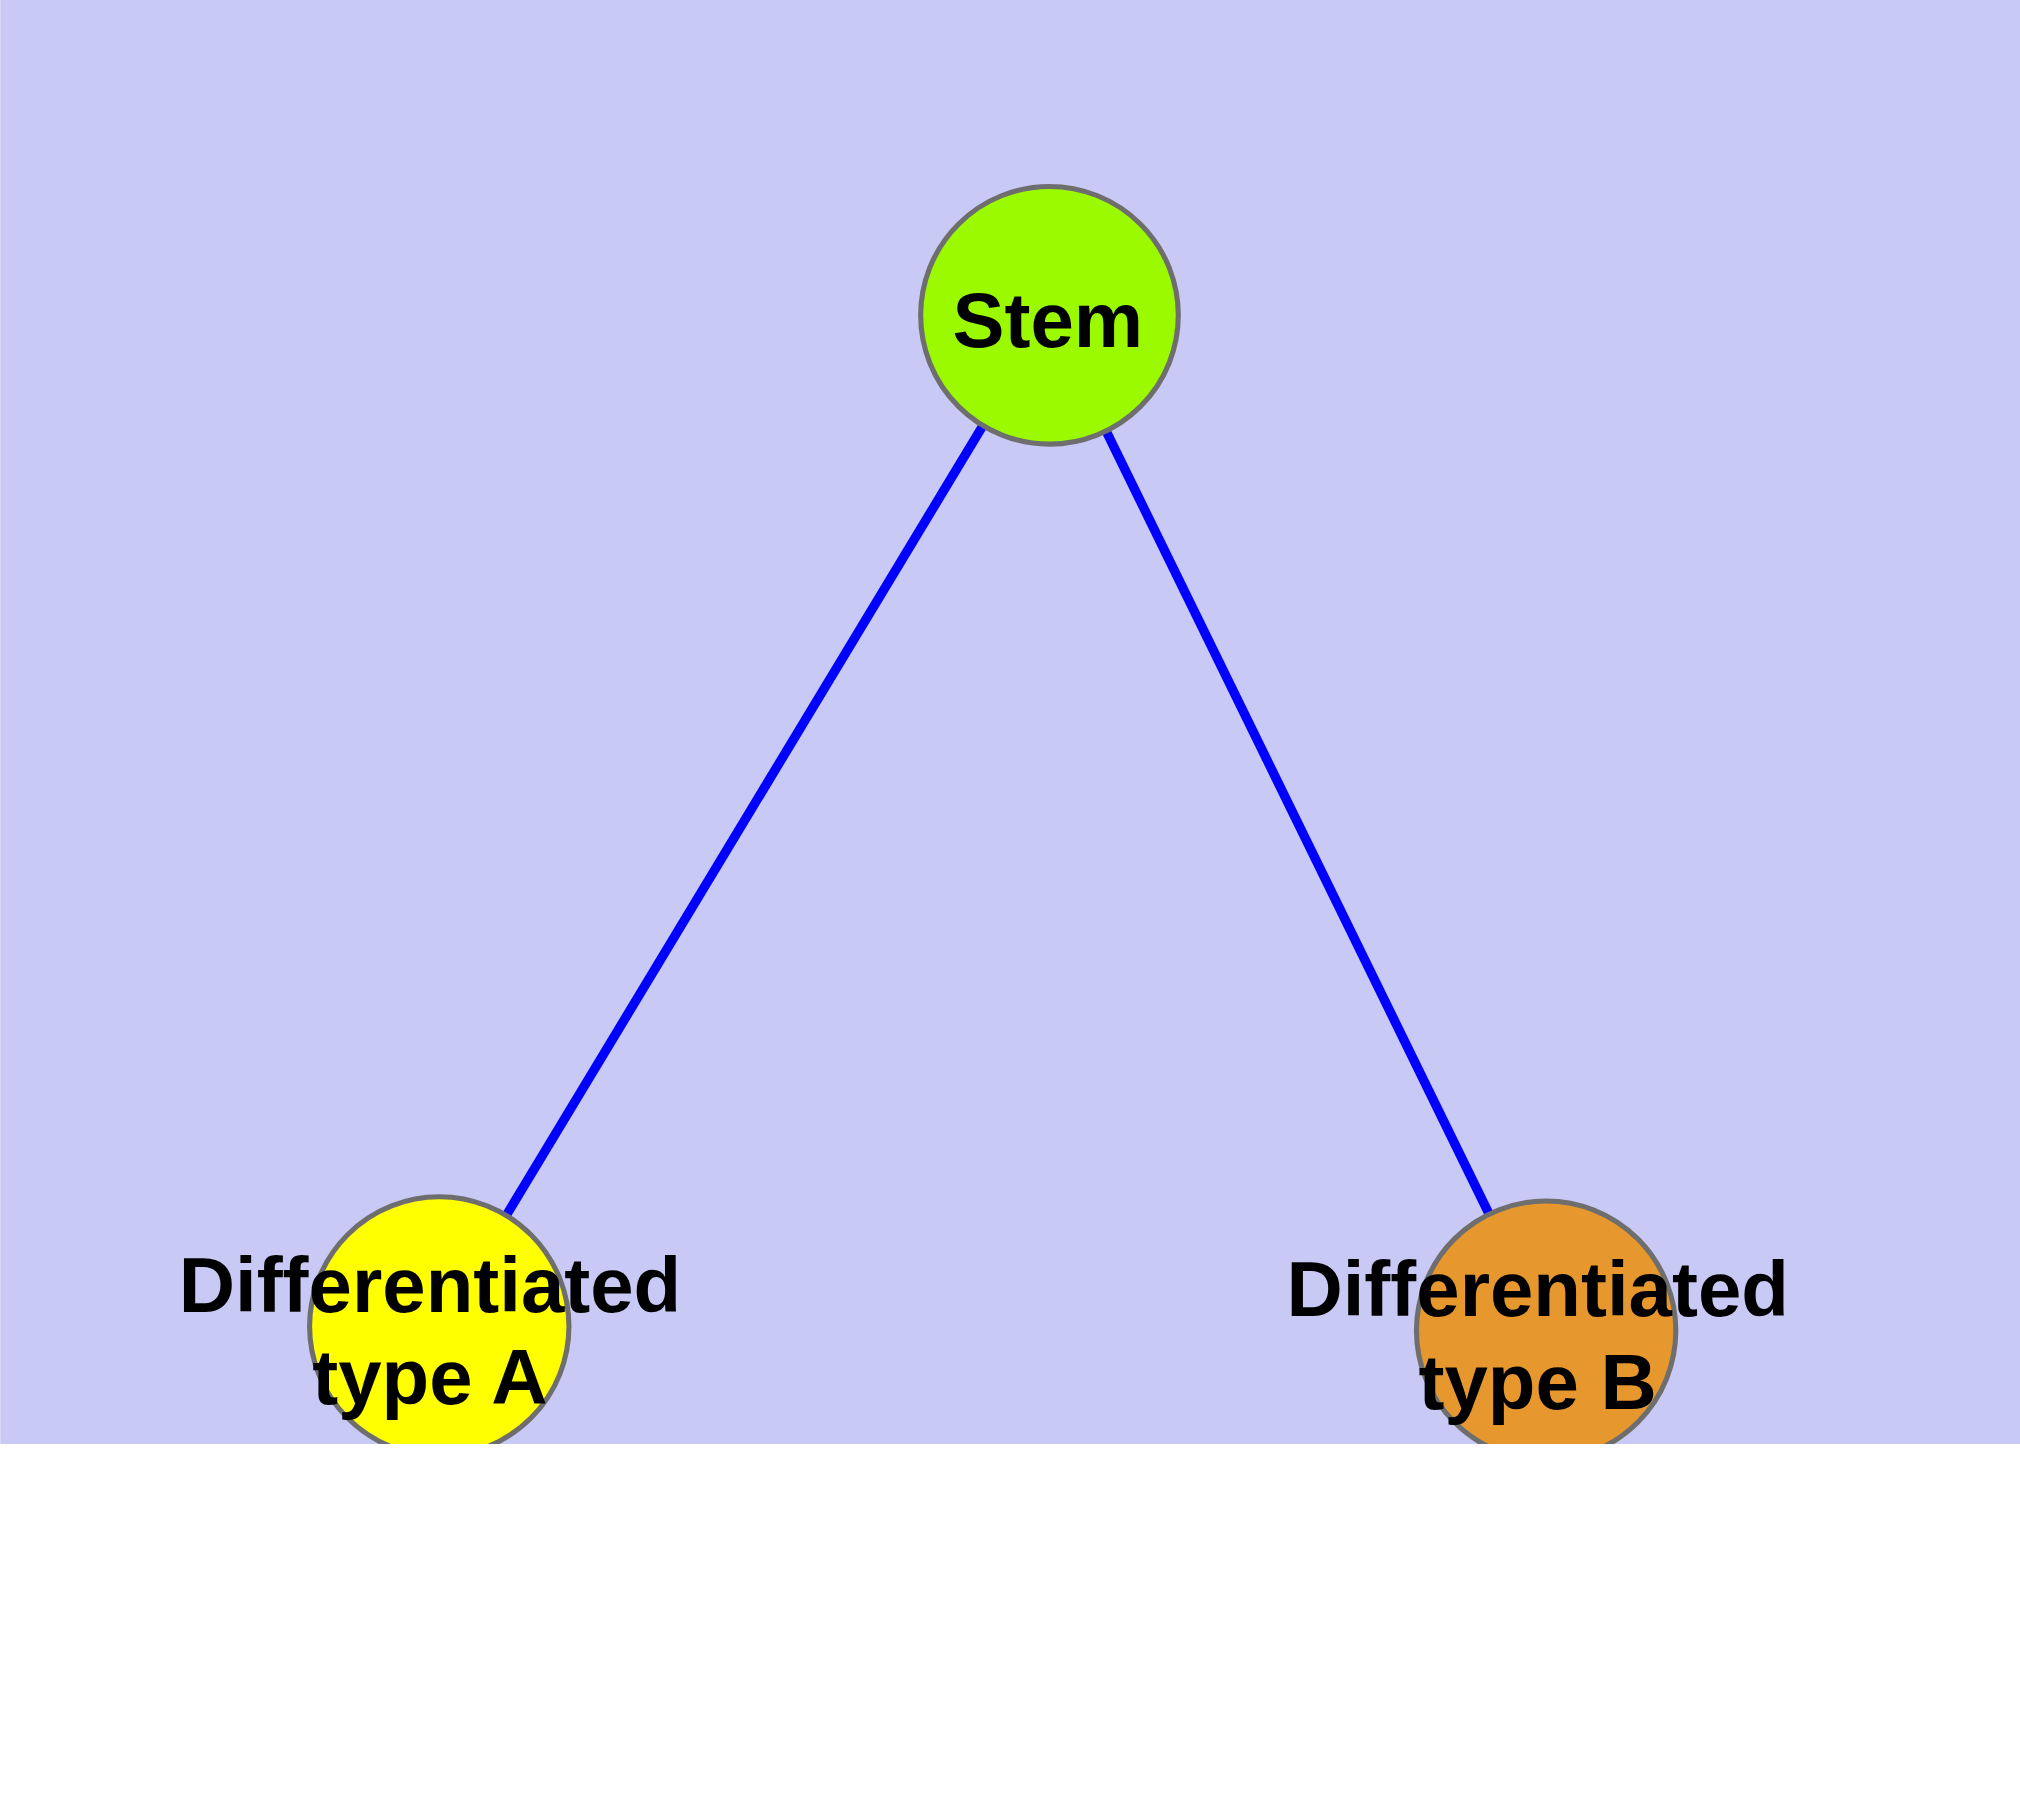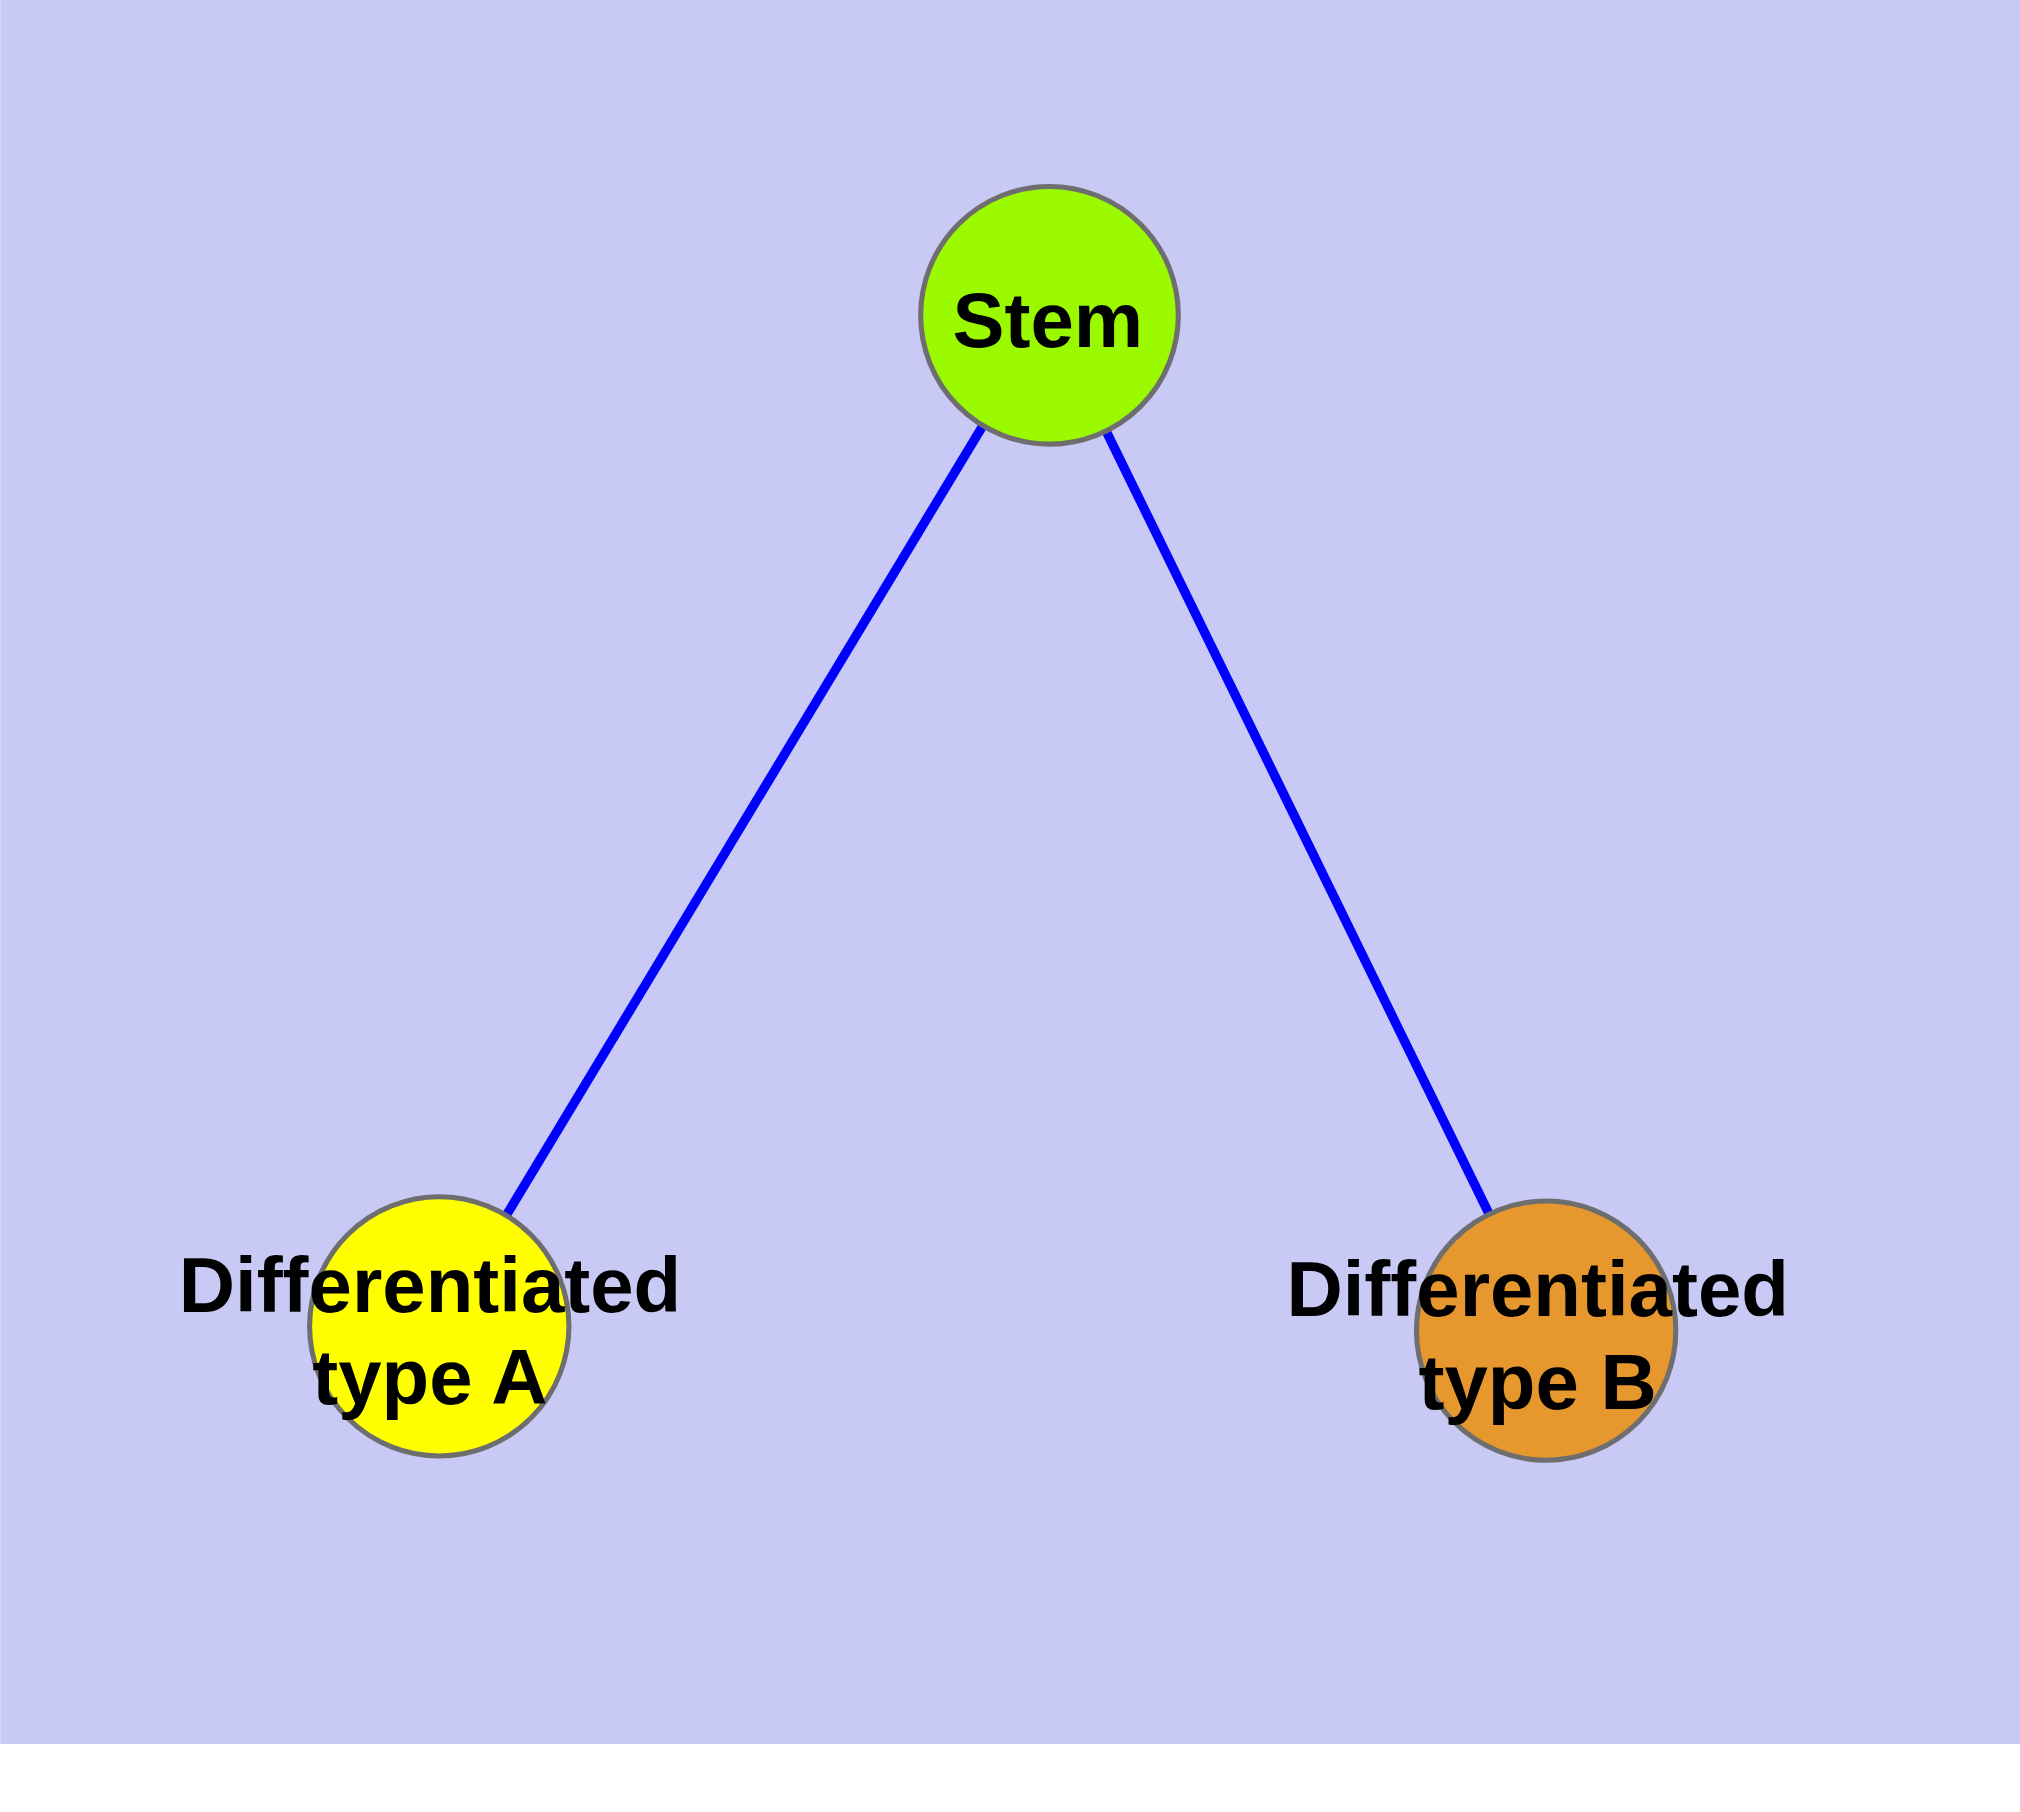--- a/index.html
+++ b/index.html
@@ -1,17 +1,17 @@
 <!DOCTYPE html>
 <html style="font-size:13.6px"><head>
 <meta charset="utf-8">
 <style>
   html, body { margin: 0; padding: 0; }
   body { background: #ffffff; }
-  .stage { width: 2021px; height: 1744px; overflow: hidden; }
+  .stage { width: 2021px; height: 1444px; overflow: hidden; }
   svg { display: block; }
   .edge { stroke-width: 11; stroke-linecap: butt; fill: none; }
   .node { stroke-width: 6; }
   .label {
     font-family: "Liberation Sans", sans-serif;
     font-weight: bold;
     font-size: 92px;
     text-anchor: middle;
   }
 </style>

